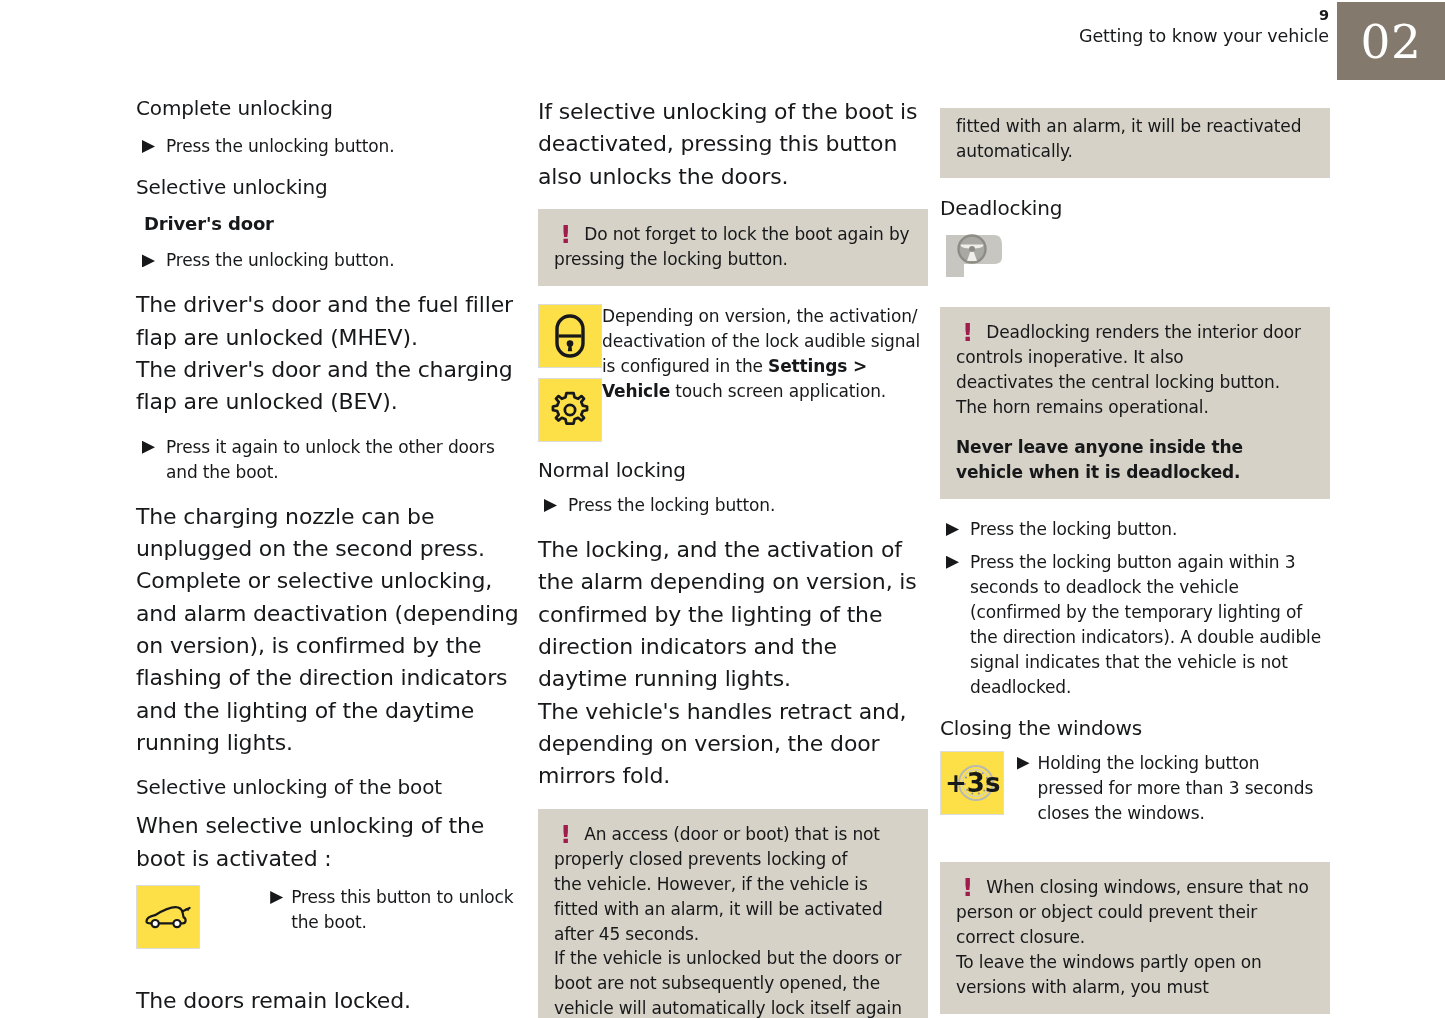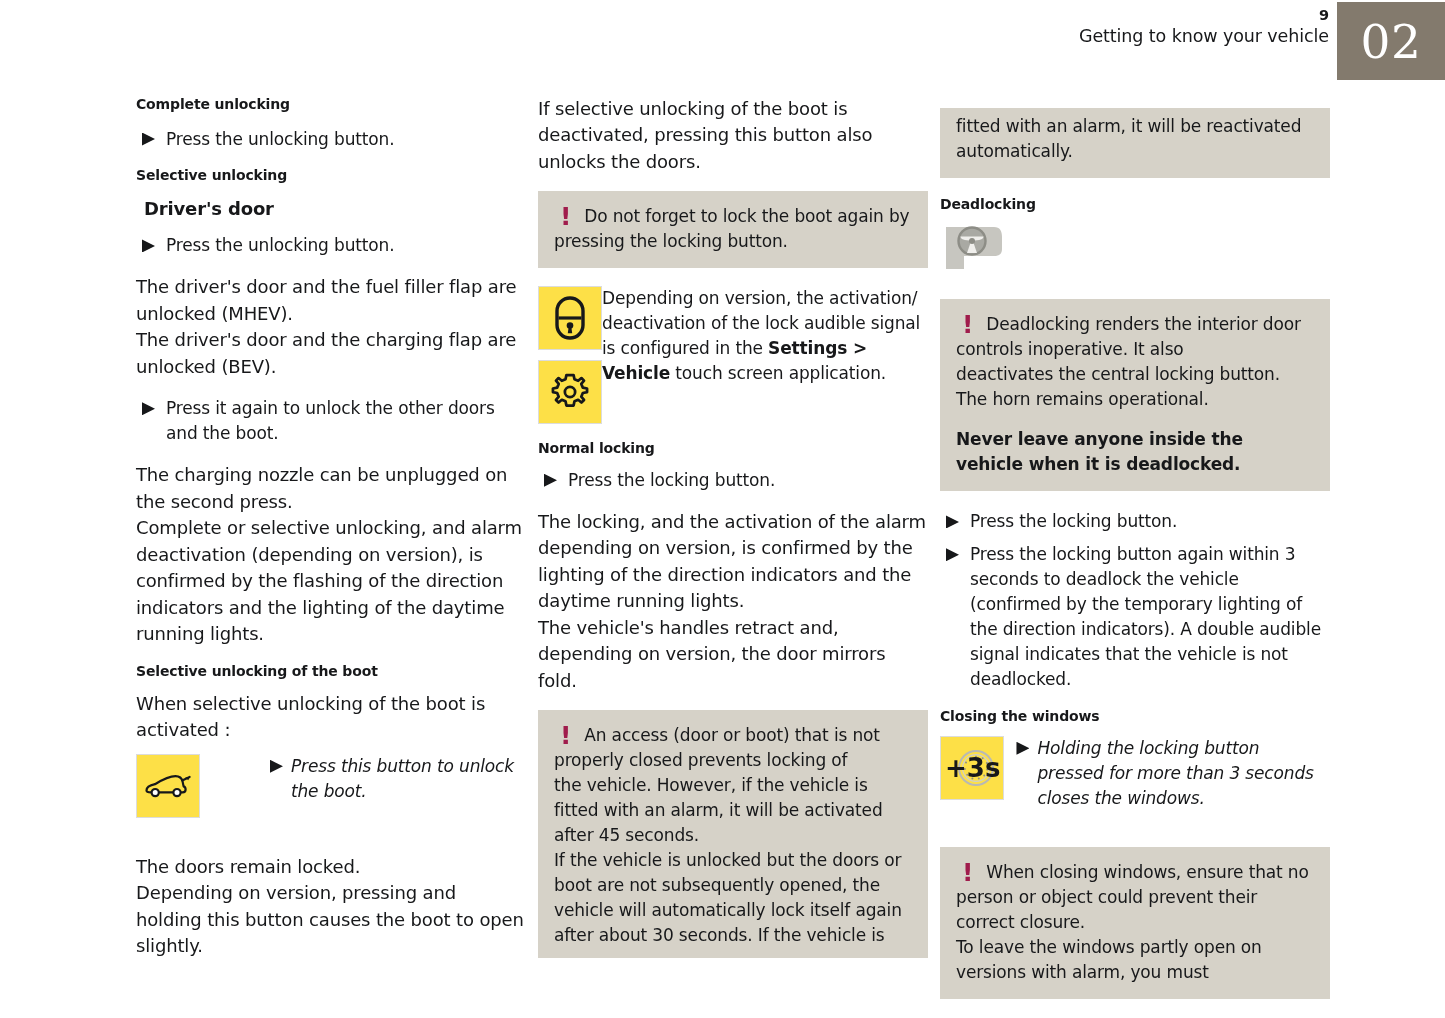--- a/index.html
+++ b/index.html
@@ -41,30 +41,30 @@
   .columns{
     position:absolute;left:0;top:96px;width:1445px;
     display:flex;
   }
   .col{width:390px;}
   .col-1{margin-left:136px;}
   .col-2{margin-left:12px;}
   .col-3{margin-left:12px;}
 
   h2.sec{
-    font-size:14px;font-weight:bold;
+    font-size:20px;font-weight:normal;
     margin:0 0 13px 0;line-height:1.25;letter-spacing:-.15px;
   }
   h2.sec.tight{margin-bottom:10px;}
   h3.sub{
     font-size:18px;font-weight:bold;
     margin:0 0 13px 8px;line-height:1.25;letter-spacing:-.15px;
   }
   p.body{
-    font-size:18px;line-height:1.47;
+    font-size:22px;line-height:1.47;
     margin:0 0 16px 0;letter-spacing:-.15px;
   }
   p.body.small-gap{margin-bottom:8px;}
 
   
   .step{
     display:flex;gap:11px;
     font-size:17px;line-height:1.47;
     margin:0 0 16px 0;letter-spacing:-.15px;
     padding-left:6px;
@@ -115,21 +115,21 @@
   .pict-row{
     display:flex;align-items:flex-start;gap:0;
     margin:10px 0 16px 0;
   }
   .pict-row .tiles{width:170px;display:flex;flex-direction:column;}
   .pict-row .pict-text{
     flex:1 1 auto;
     font-size:17px;line-height:1.47;letter-spacing:-.15px;
   }
   .pict-row .pict-text b{font-weight:bold;}
-  .pict-row .pict-step{display:flex;gap:8px;font-style:italic;}
+  .pict-row .pict-step{display:flex;gap:8px;}
   .pict-row .pict-step .tri{
     flex:0 0 auto;width:13px;height:13px;margin-top:6px;
     background:#17181a;clip-path:polygon(0 0,100% 50%,0 100%);
   }
 
   .lhd-pict{margin:6px 0 22px 2px;}
   .sp-20{height:20px;}
 </style>
 </head>
 <body style="color: rgb(23, 24, 26);">

